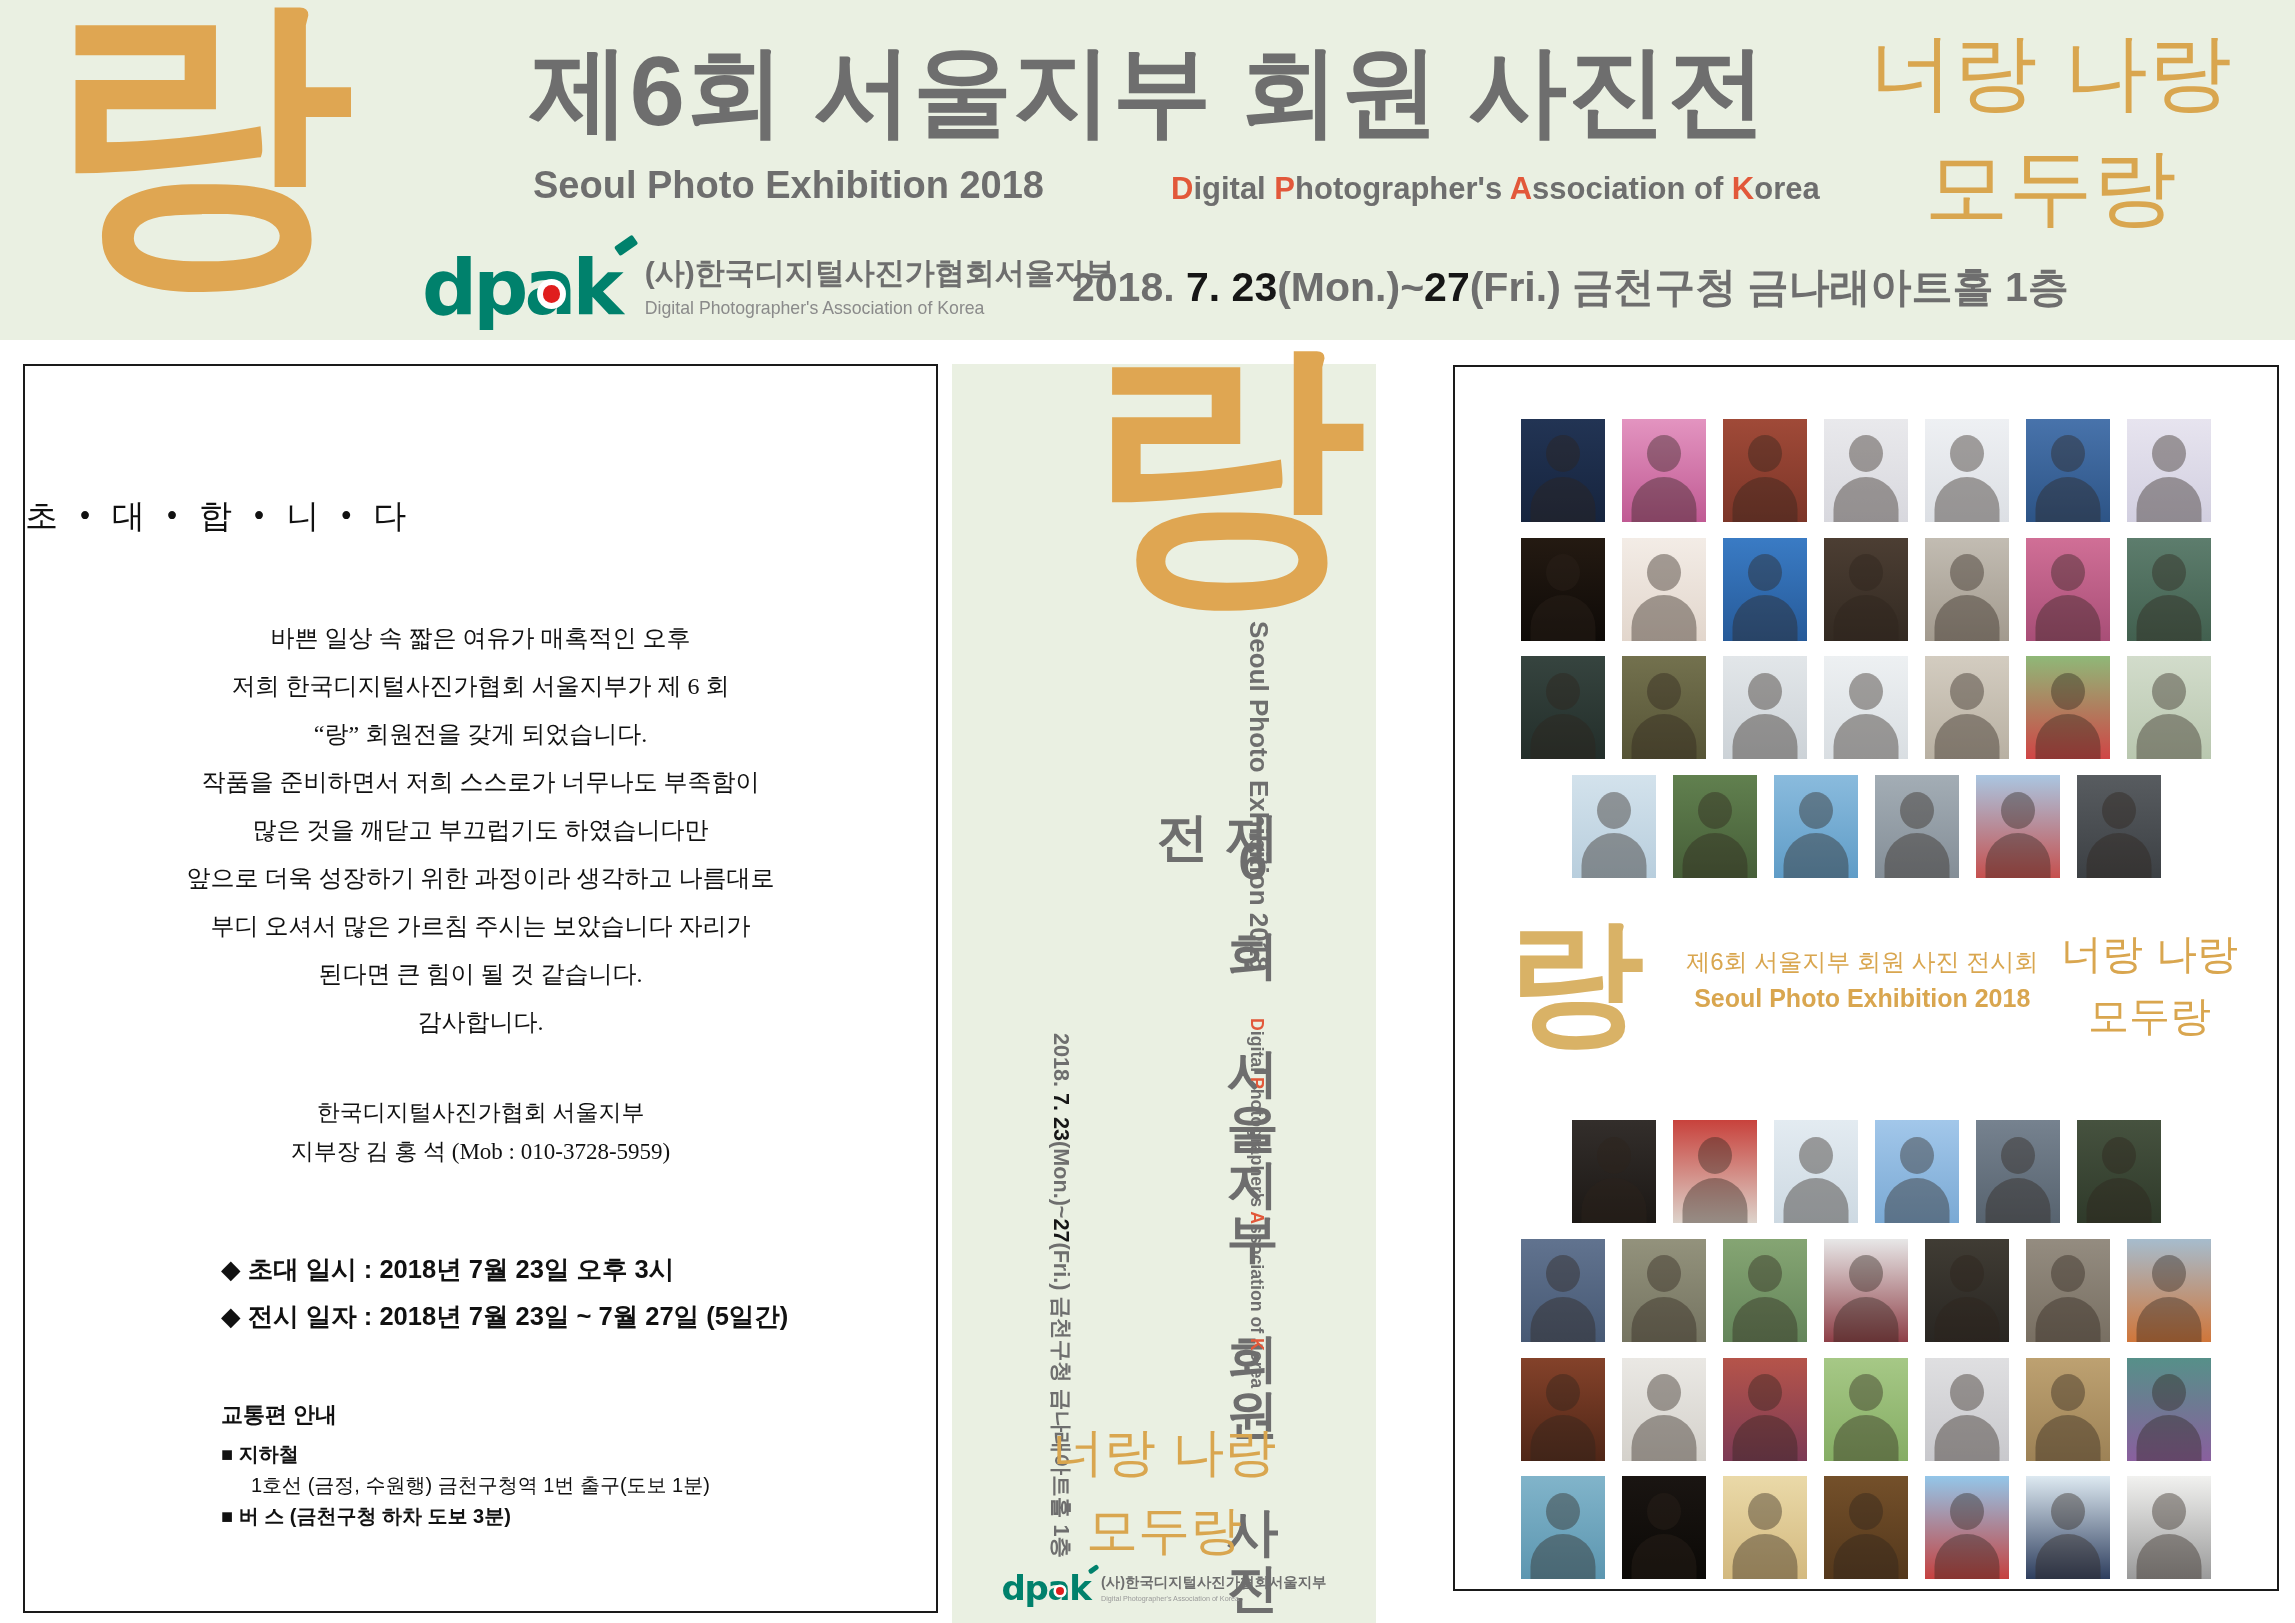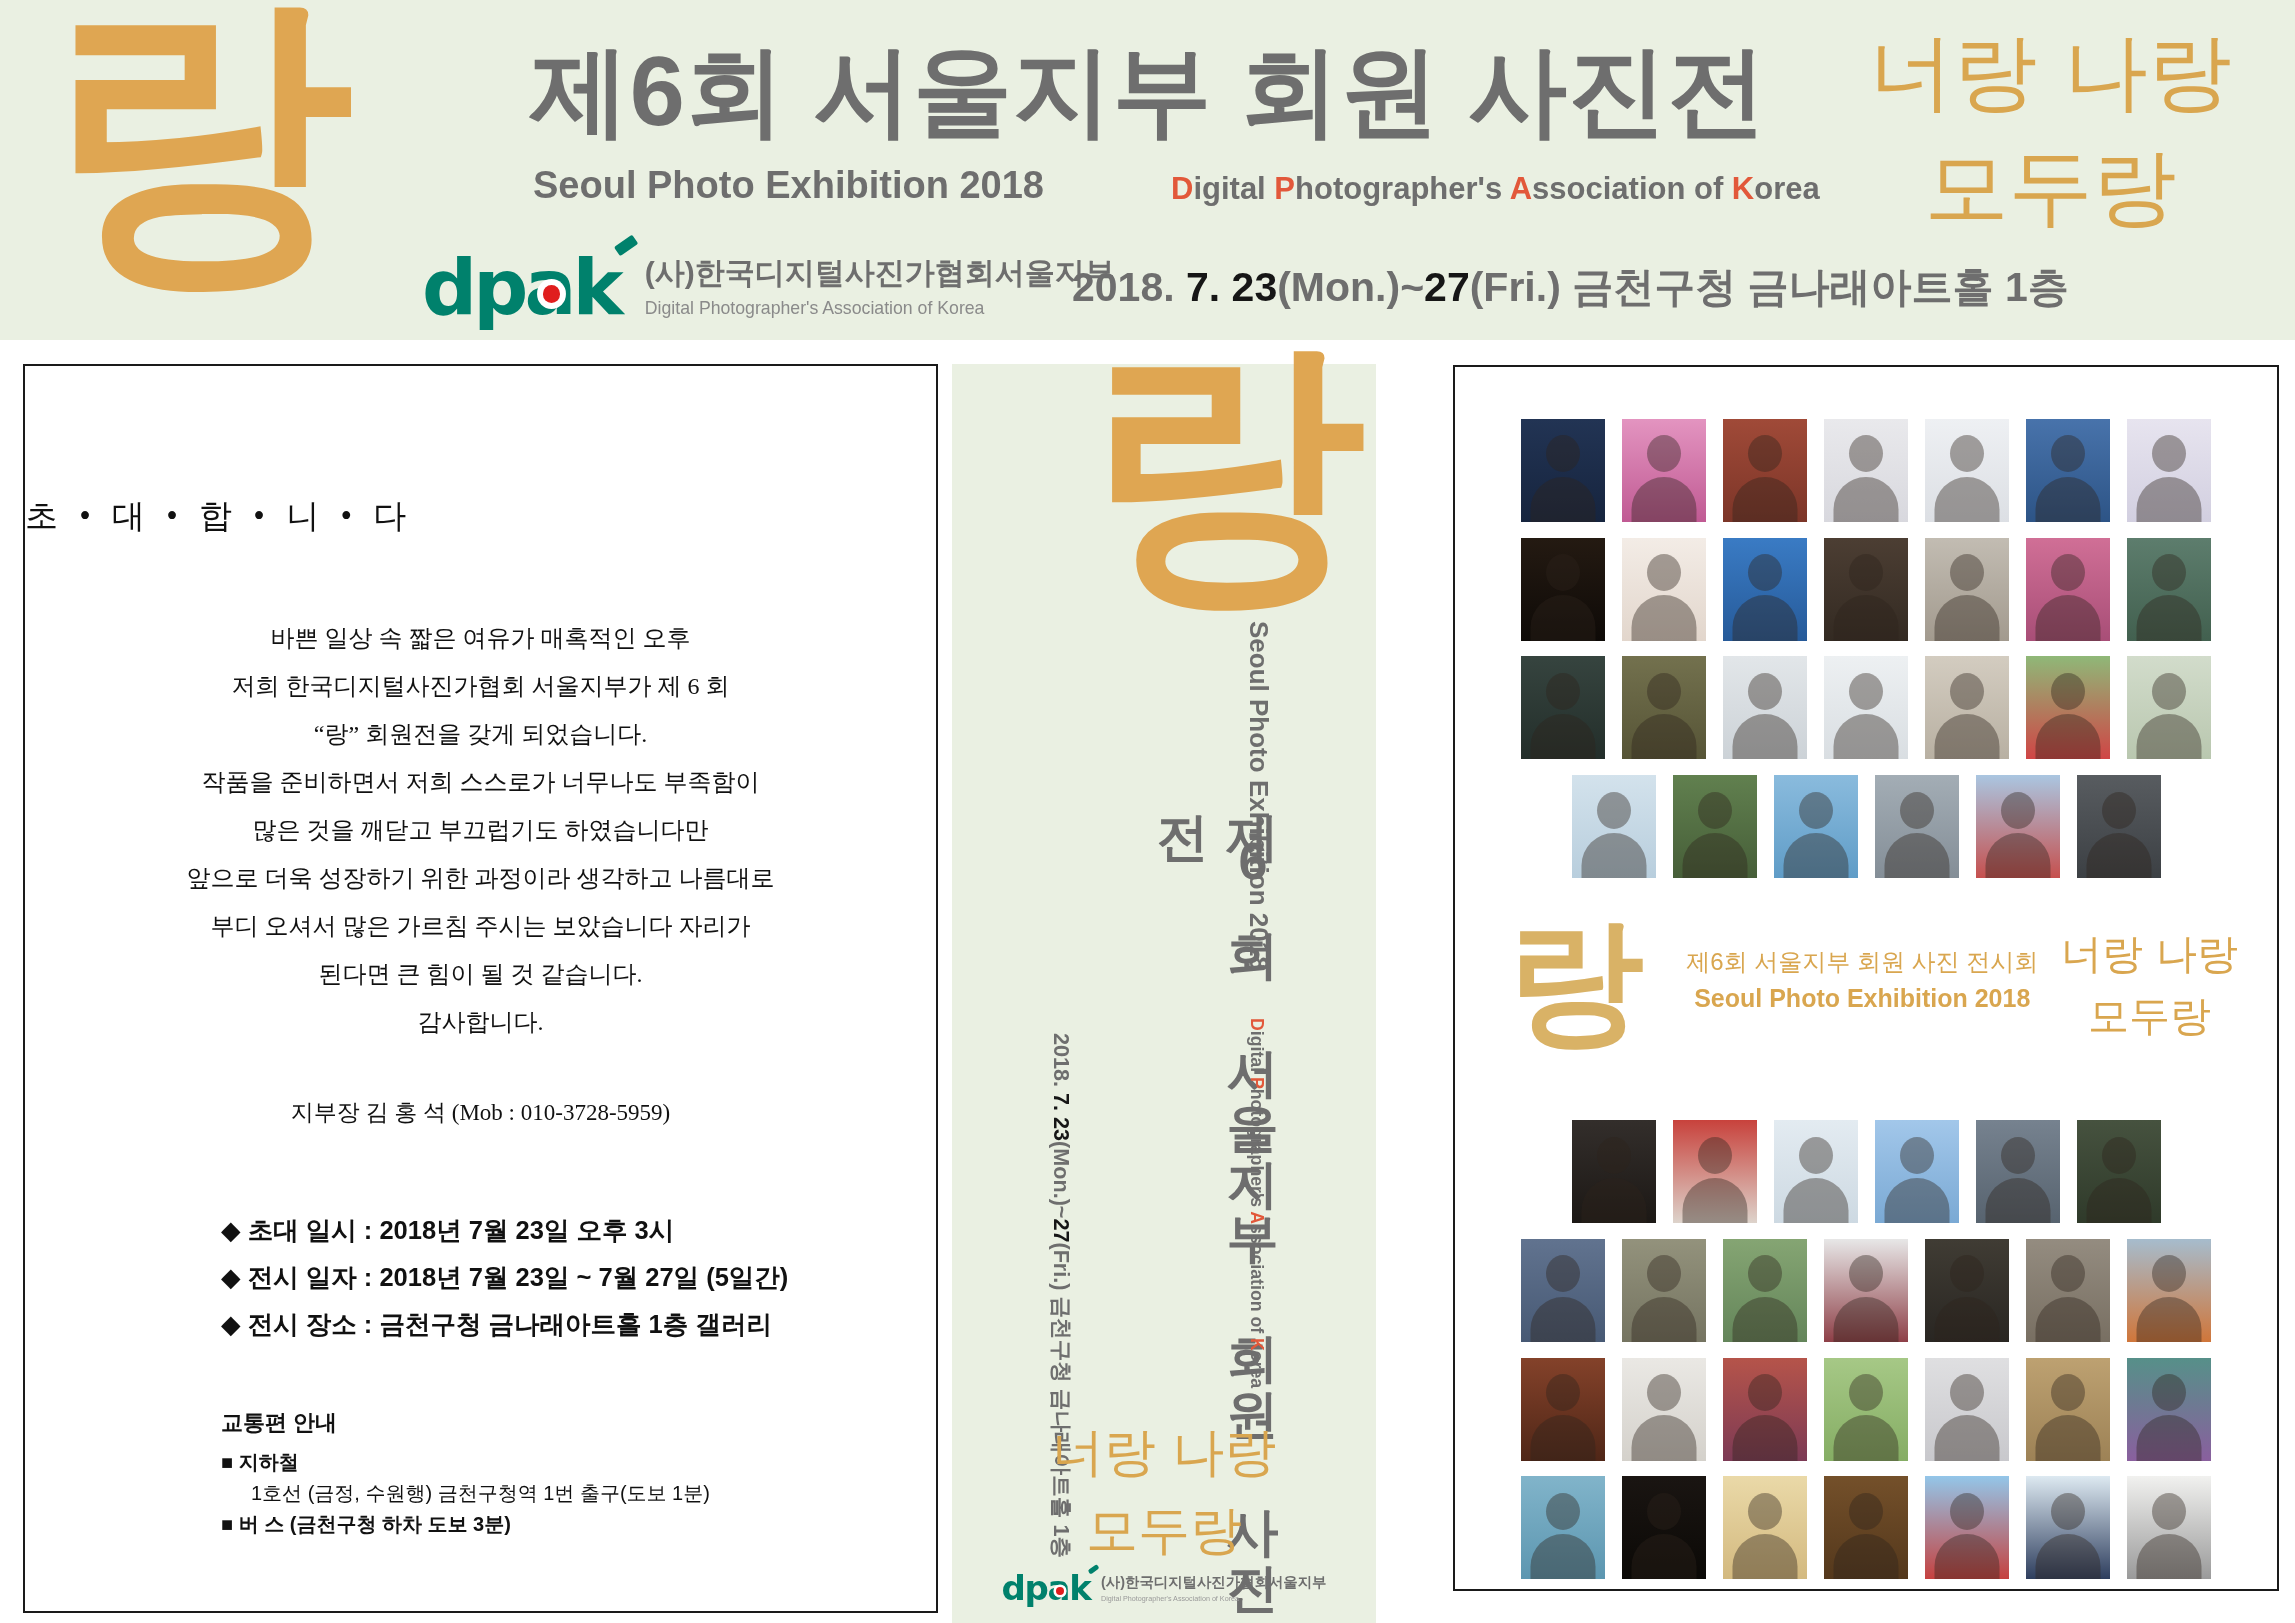--- a/index.html
+++ b/index.html
@@ -126,26 +126,26 @@
         <div>저희 한국디지털사진가협회 서울지부가 제 6 회</div>
         <div>“랑”  회원전을 갖게 되었습니다.</div>
         <div>작품을 준비하면서 저희 스스로가 너무나도 부족함이</div>
         <div>많은 것을 깨닫고 부끄럽기도 하였습니다만</div>
         <div>앞으로 더욱 성장하기 위한 과정이라 생각하고 나름대로</div>
         <div>부디 오셔서 많은 가르침 주시는 보았습니다 자리가</div>
         <div>된다면 큰 힘이 될 것 같습니다.</div>
         <div>감사합니다.</div>
       </div>
     <div class="inv-sign">
+        <div>한국디지털사진가협회 서울지부</div>
         <div>지부장  김 홍 석 (Mob : 010-3728-5959)</div>
       </div>
     <div class="inv-details">
         <div>◆ 초대 일시 : 2018년 7월 23일 오후 3시</div>
         <div>◆ 전시 일자 : 2018년 7월 23일 ~ 7월 27일 (5일간)</div>
-        <div>◆ 전시 장소 : 금천구청 금나래아트홀 1층 갤러리</div>
       </div>
     <div class="transport">
       <div class="thead">교통편 안내</div>
       <div>
           <div class="b">■ 지하철</div>
           <div class="i">1호선 (금정, 수원행) 금천구청역 1번 출구(도보 1분)</div>
           <div class="b">■ 버  스 (금천구청 하차 도보 3분)</div>
         </div>
     </div>
   </div>

